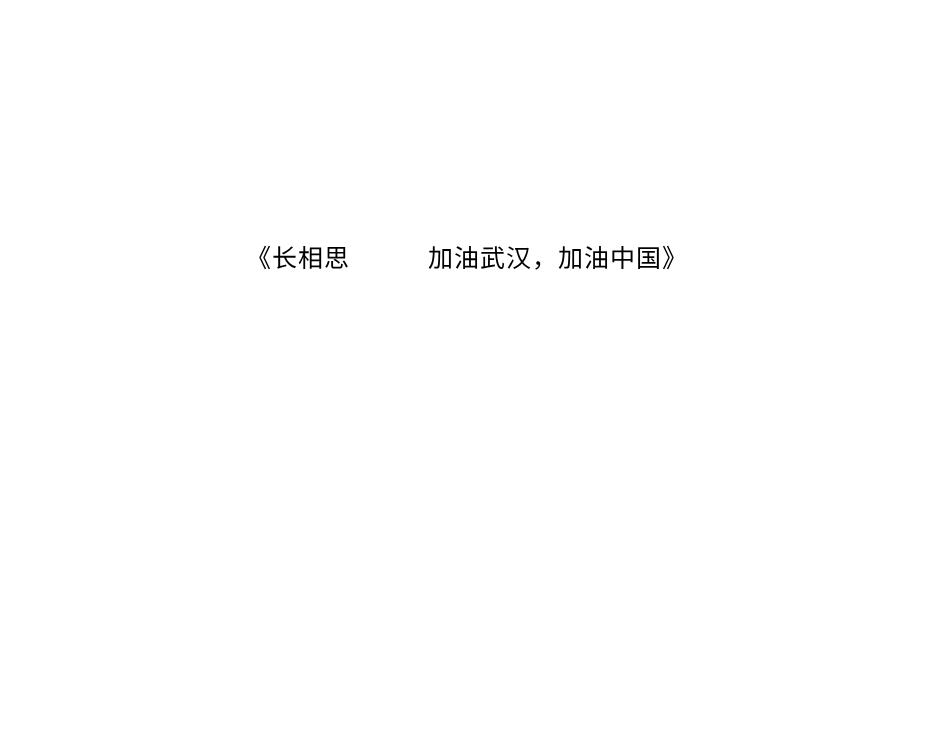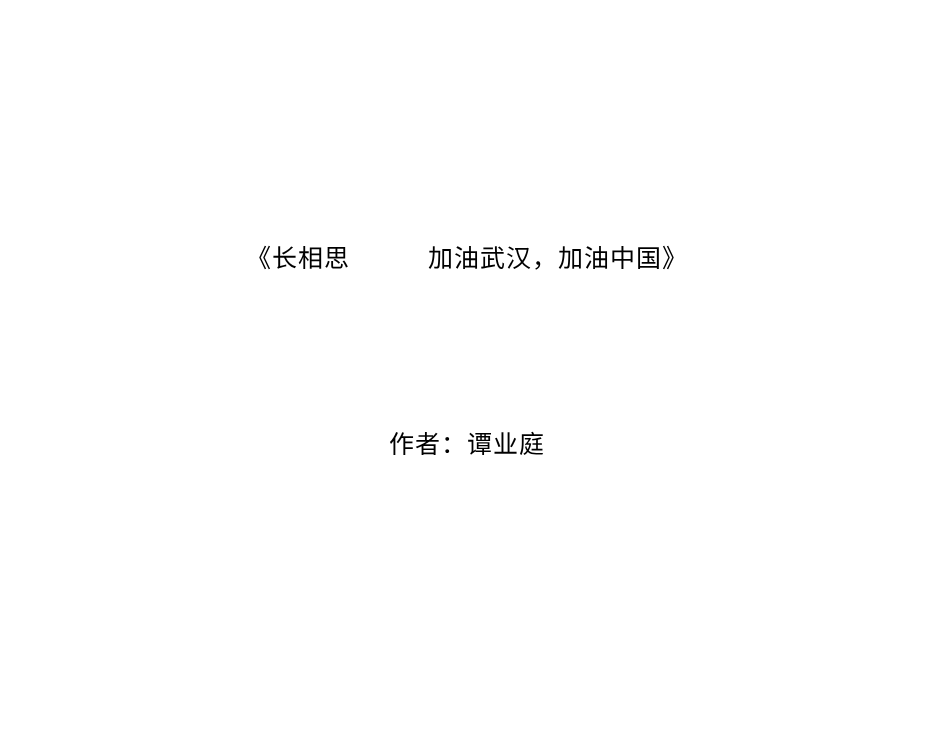--- a/index.html
+++ b/index.html
@@ -33,21 +33,20 @@
       margin-top: 62px; 
     }
   </style>
 </head>
 <body>
 
 <div class="page">
   <div class="doc">
 
     <div class="line">《长相思　　　加油武汉，加油中国》</div>
-    <div class="line">作者：谭业庭</div>
 
     <div class="stanza">
       
       
       
       
     </div>
 
     
 

